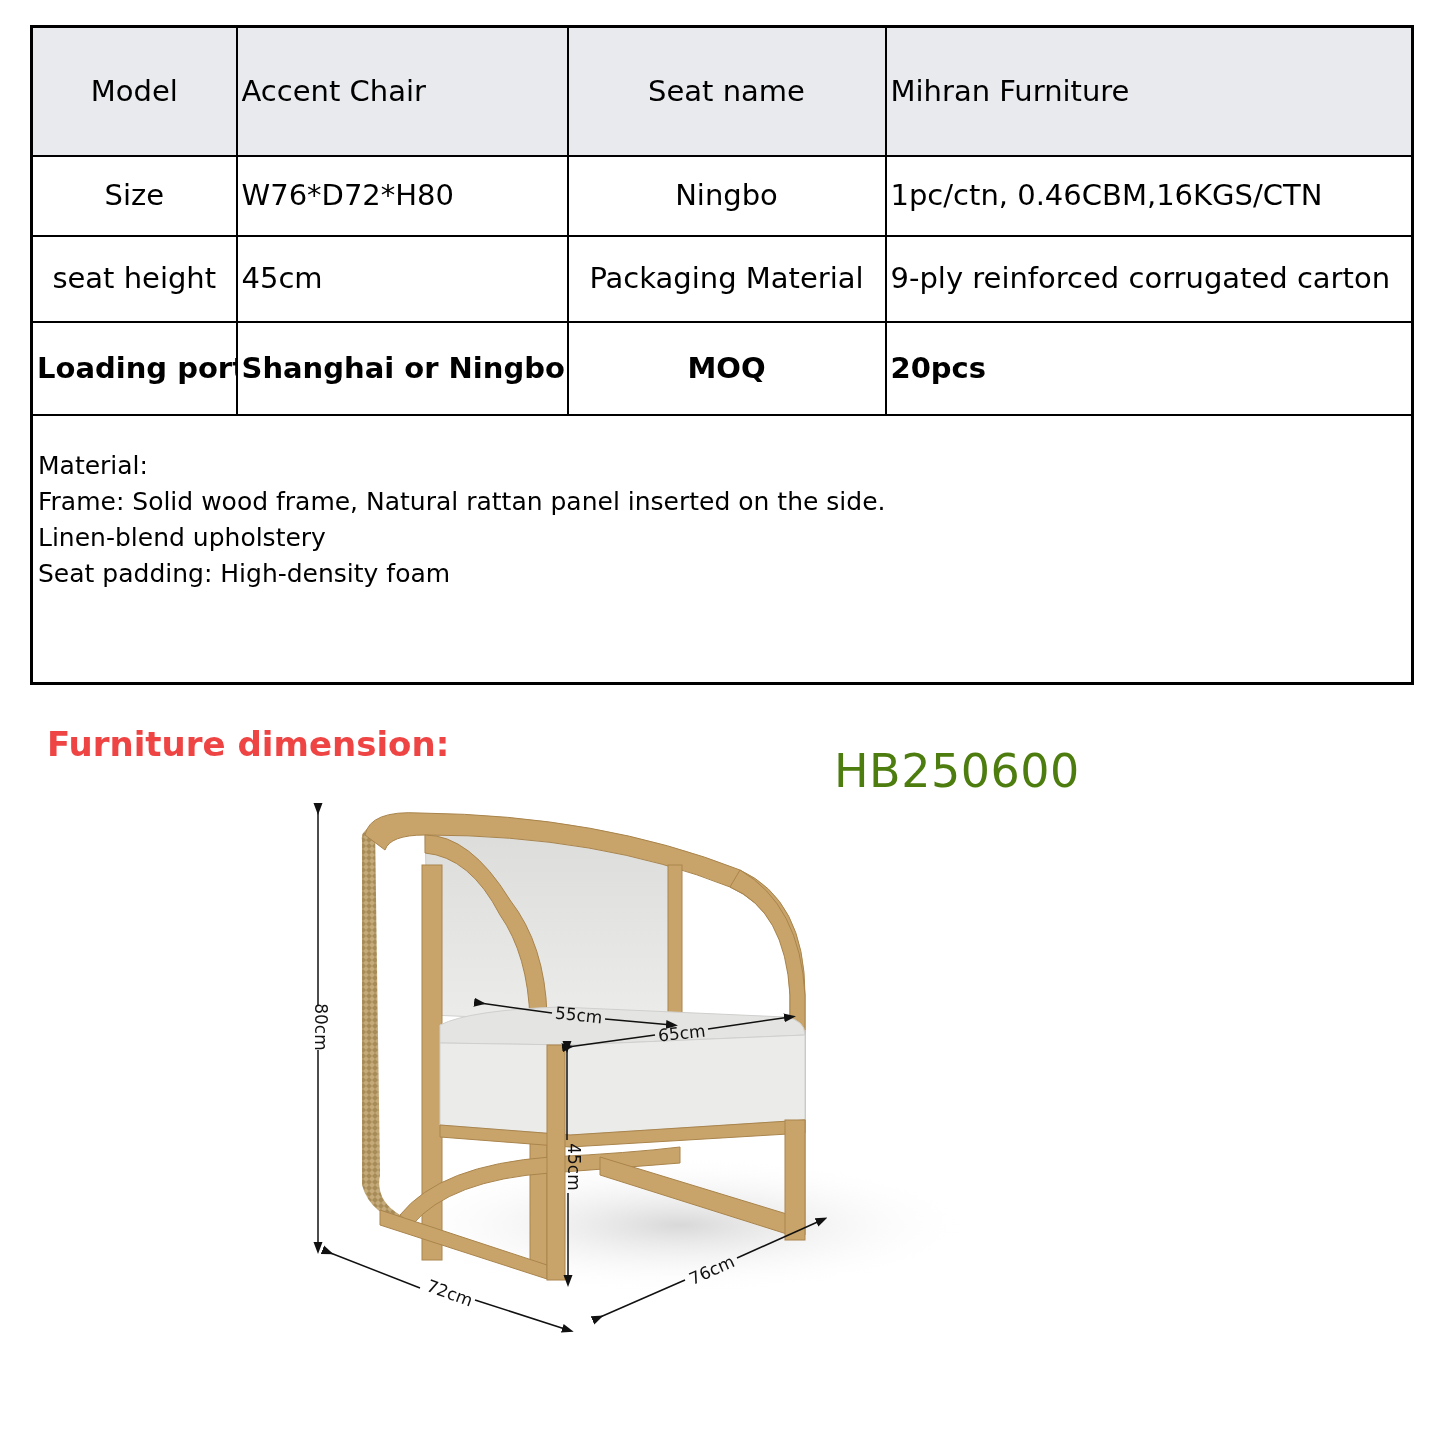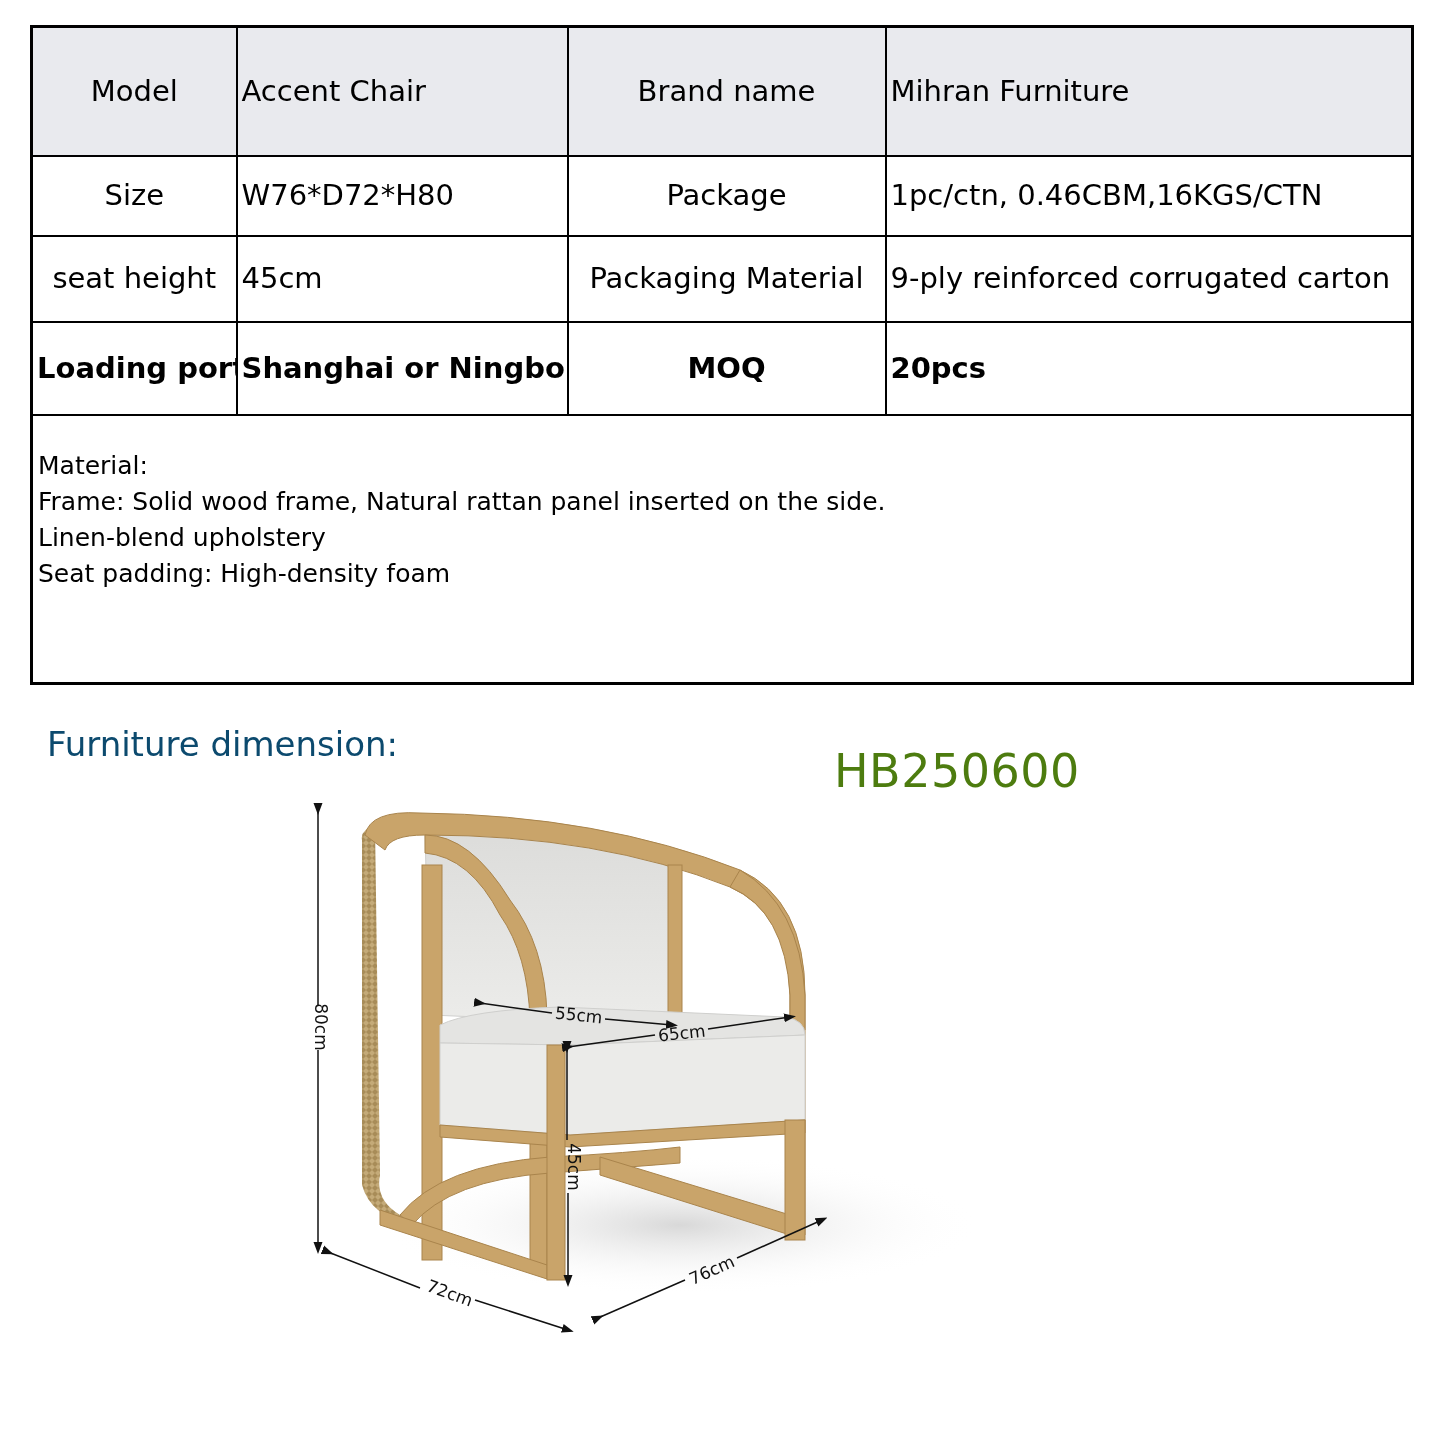--- a/index.html
+++ b/index.html
@@ -31,21 +31,21 @@
     .spec-table td.value { text-align: left; padding-left: 4px; }
     .spec-table td.material {
       height: 234px; vertical-align: top; white-space: normal;
       padding: 32px 4px 0 5px;
     }
     .material-line { display: block; font-size: 25px; line-height: 36px; }
 
     
     .dim-title {
       position: absolute; left: 47px; top: 724px;
-      font-size: 34px; font-weight: normal; color: #0c4a6e;
+      font-size: 34px; font-weight: bold; color: #ef4444;
     }
     .model-code {
       position: absolute; left: 834px; top: 744px;
       font-size: 46px; color: #4d7c0f; letter-spacing: 0.5px;
     }
     .figure {
       position: absolute; left: 300px; top: 795px; width: 680px; height: 560px;
     }
     .figure svg { width: 680px; height: 560px; display: block; }
     .dim-label {
@@ -60,27 +60,27 @@
   <colgroup>
     <col style="width:205px">
       <col style="width:331px">
       <col style="width:318px">
       <col style="width:527px">
   </colgroup>
   <tbody>
       <tr class="header-row">
     <td class="label">Model</td>
     <td class="value">Accent Chair</td>
-    <td class="label">Brand name</td>
+    <td class="label">Seat name</td>
     <td class="value">Mihran Furniture</td>
   </tr>
   <tr class="r2">
     <td class="label">Size</td>
     <td class="value">W76*D72*H80</td>
-    <td class="label">Package</td>
+    <td class="label">Ningbo</td>
     <td class="value">1pc/ctn, 0.46CBM,16KGS/CTN</td>
   </tr>
   <tr class="r3">
     <td class="label">seat height</td>
     <td class="value">45cm</td>
     <td class="label">Packaging Material</td>
     <td class="value">9-ply reinforced corrugated carton</td>
   </tr>
   <tr class="r4">
     <td class="label">Loading port</td>

